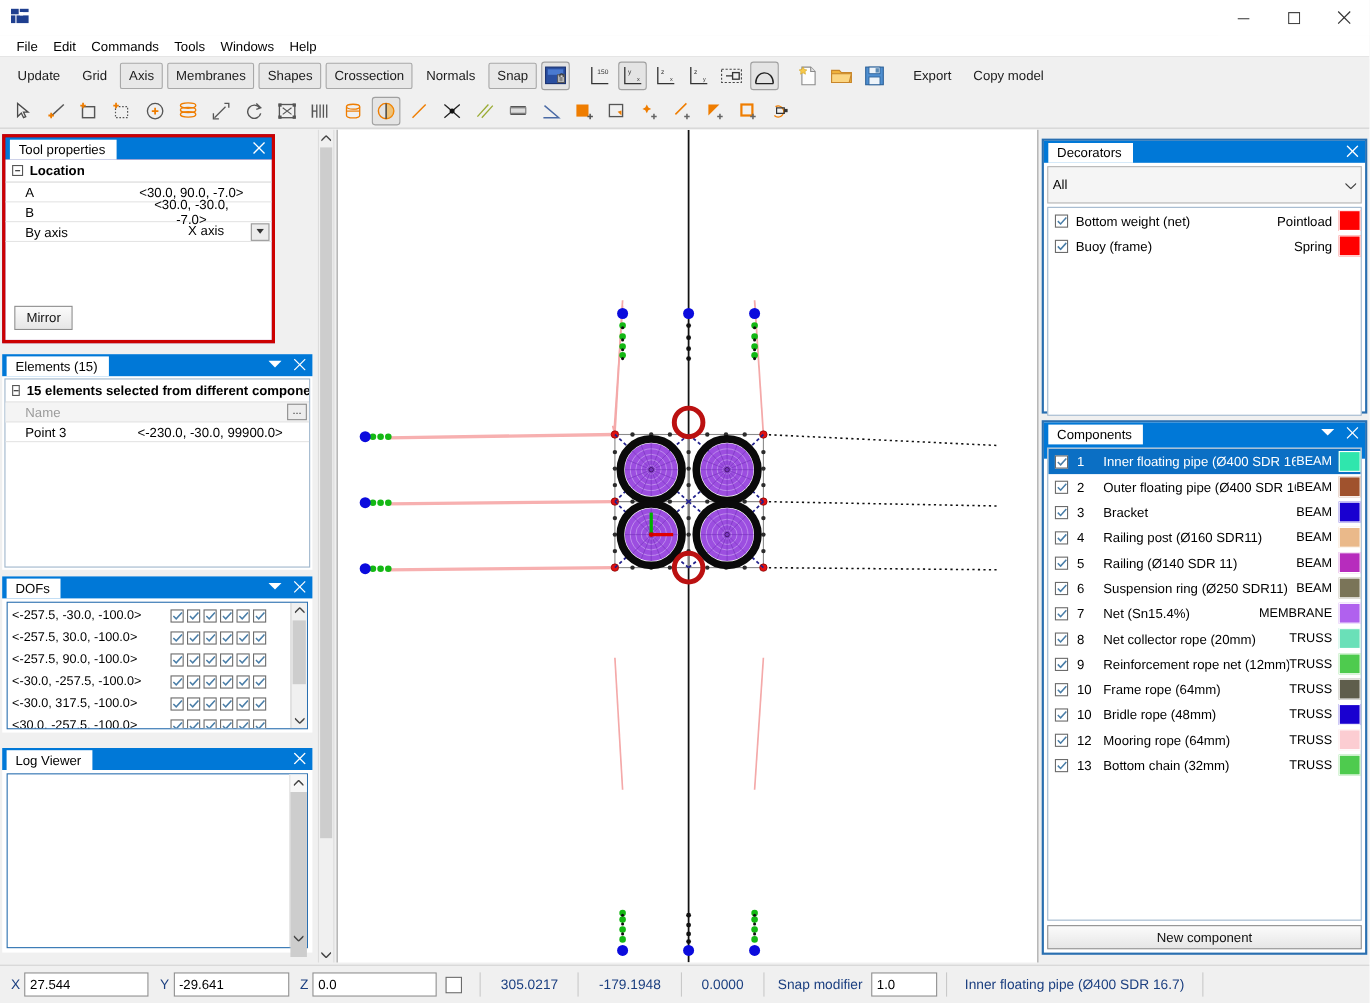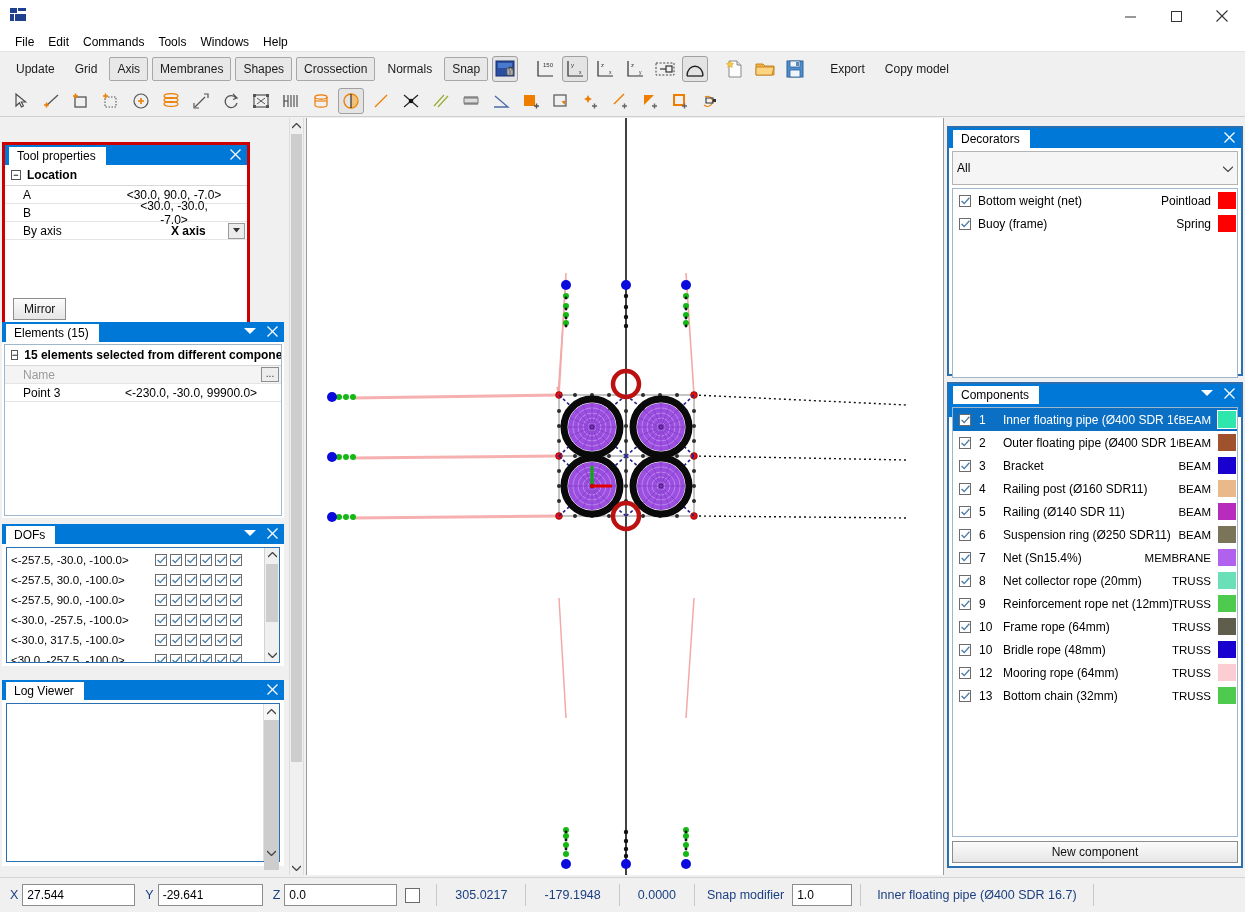--- a/index.html
+++ b/index.html
@@ -72,21 +72,21 @@
     position: absolute; left: 4px; top: 2px; height: 18px; background: #ffffff;
     padding: 2px 10px 0 8px; font-size: 12px; color: #000; line-height: 15px;
   }
   .panel-ctrls { position: absolute; right: 4px; top: 1px; display: flex; gap: 6px; align-items: center; }
   .panel-ctrls .c { width: 16px; height: 16px; display: flex; align-items: center; justify-content: center; }
 
   
   .leftdock { position: absolute; left: 0; top: 118px; width: 288px; height: 757px; background: #f0f0f0; }
 
   .p-tool {
-    position: absolute; left: 2px; top: 24px; width: 248px; height: 190px;
+    position: absolute; left: 2px; top: 4px; width: 248px; height: 190px;
     border: 3px solid #cc0000; background: #701a75;
   }
   .p-tool .inner { position: absolute; left: 0; top: 20px; right: 0; bottom: 0; background: #fff; }
   .grid-hdr {
     display: flex; align-items: center; gap: 6px; padding: 3px 4px 3px 6px;
     font-weight: bold; font-size: 12px; border-bottom: 1px solid #d8d8d8;
   }
   .expander {
     width: 10px; height: 10px; border: 1px solid #555; display: inline-flex;
     align-items: center; justify-content: center; font-size: 9px; line-height: 8px;
@@ -507,21 +507,21 @@
         <div class="grid-row">
           <div class="k">A</div>
           <div class="v center">&lt;30.0, 90.0, -7.0&gt;</div>
         </div>
         <div class="grid-row">
           <div class="k">B</div>
           <div class="v center">&lt;30.0, -30.0, -7.0&gt;</div>
         </div>
         <div class="grid-row">
           <div class="k">By axis</div>
-          <div class="v" style="display:flex;align-items:center;justify-content:space-between;font-weight:bold;">
+          <div class="v" style="display:flex;justify-content:space-between;">
             <span style="padding-left:46px;">X axis</span>
             <span class="combo-arrow">
               <svg width="7" height="5" viewBox="0 0 7 5">
                   <path d="M0 0 L3.5 4.5 L7 0 Z" fill="#333"></path>
                 </svg>
             </span>
           </div>
         </div>
         <div style="position:absolute; left:8px; bottom:9px;">
           <div class="btn">Mirror</div>

